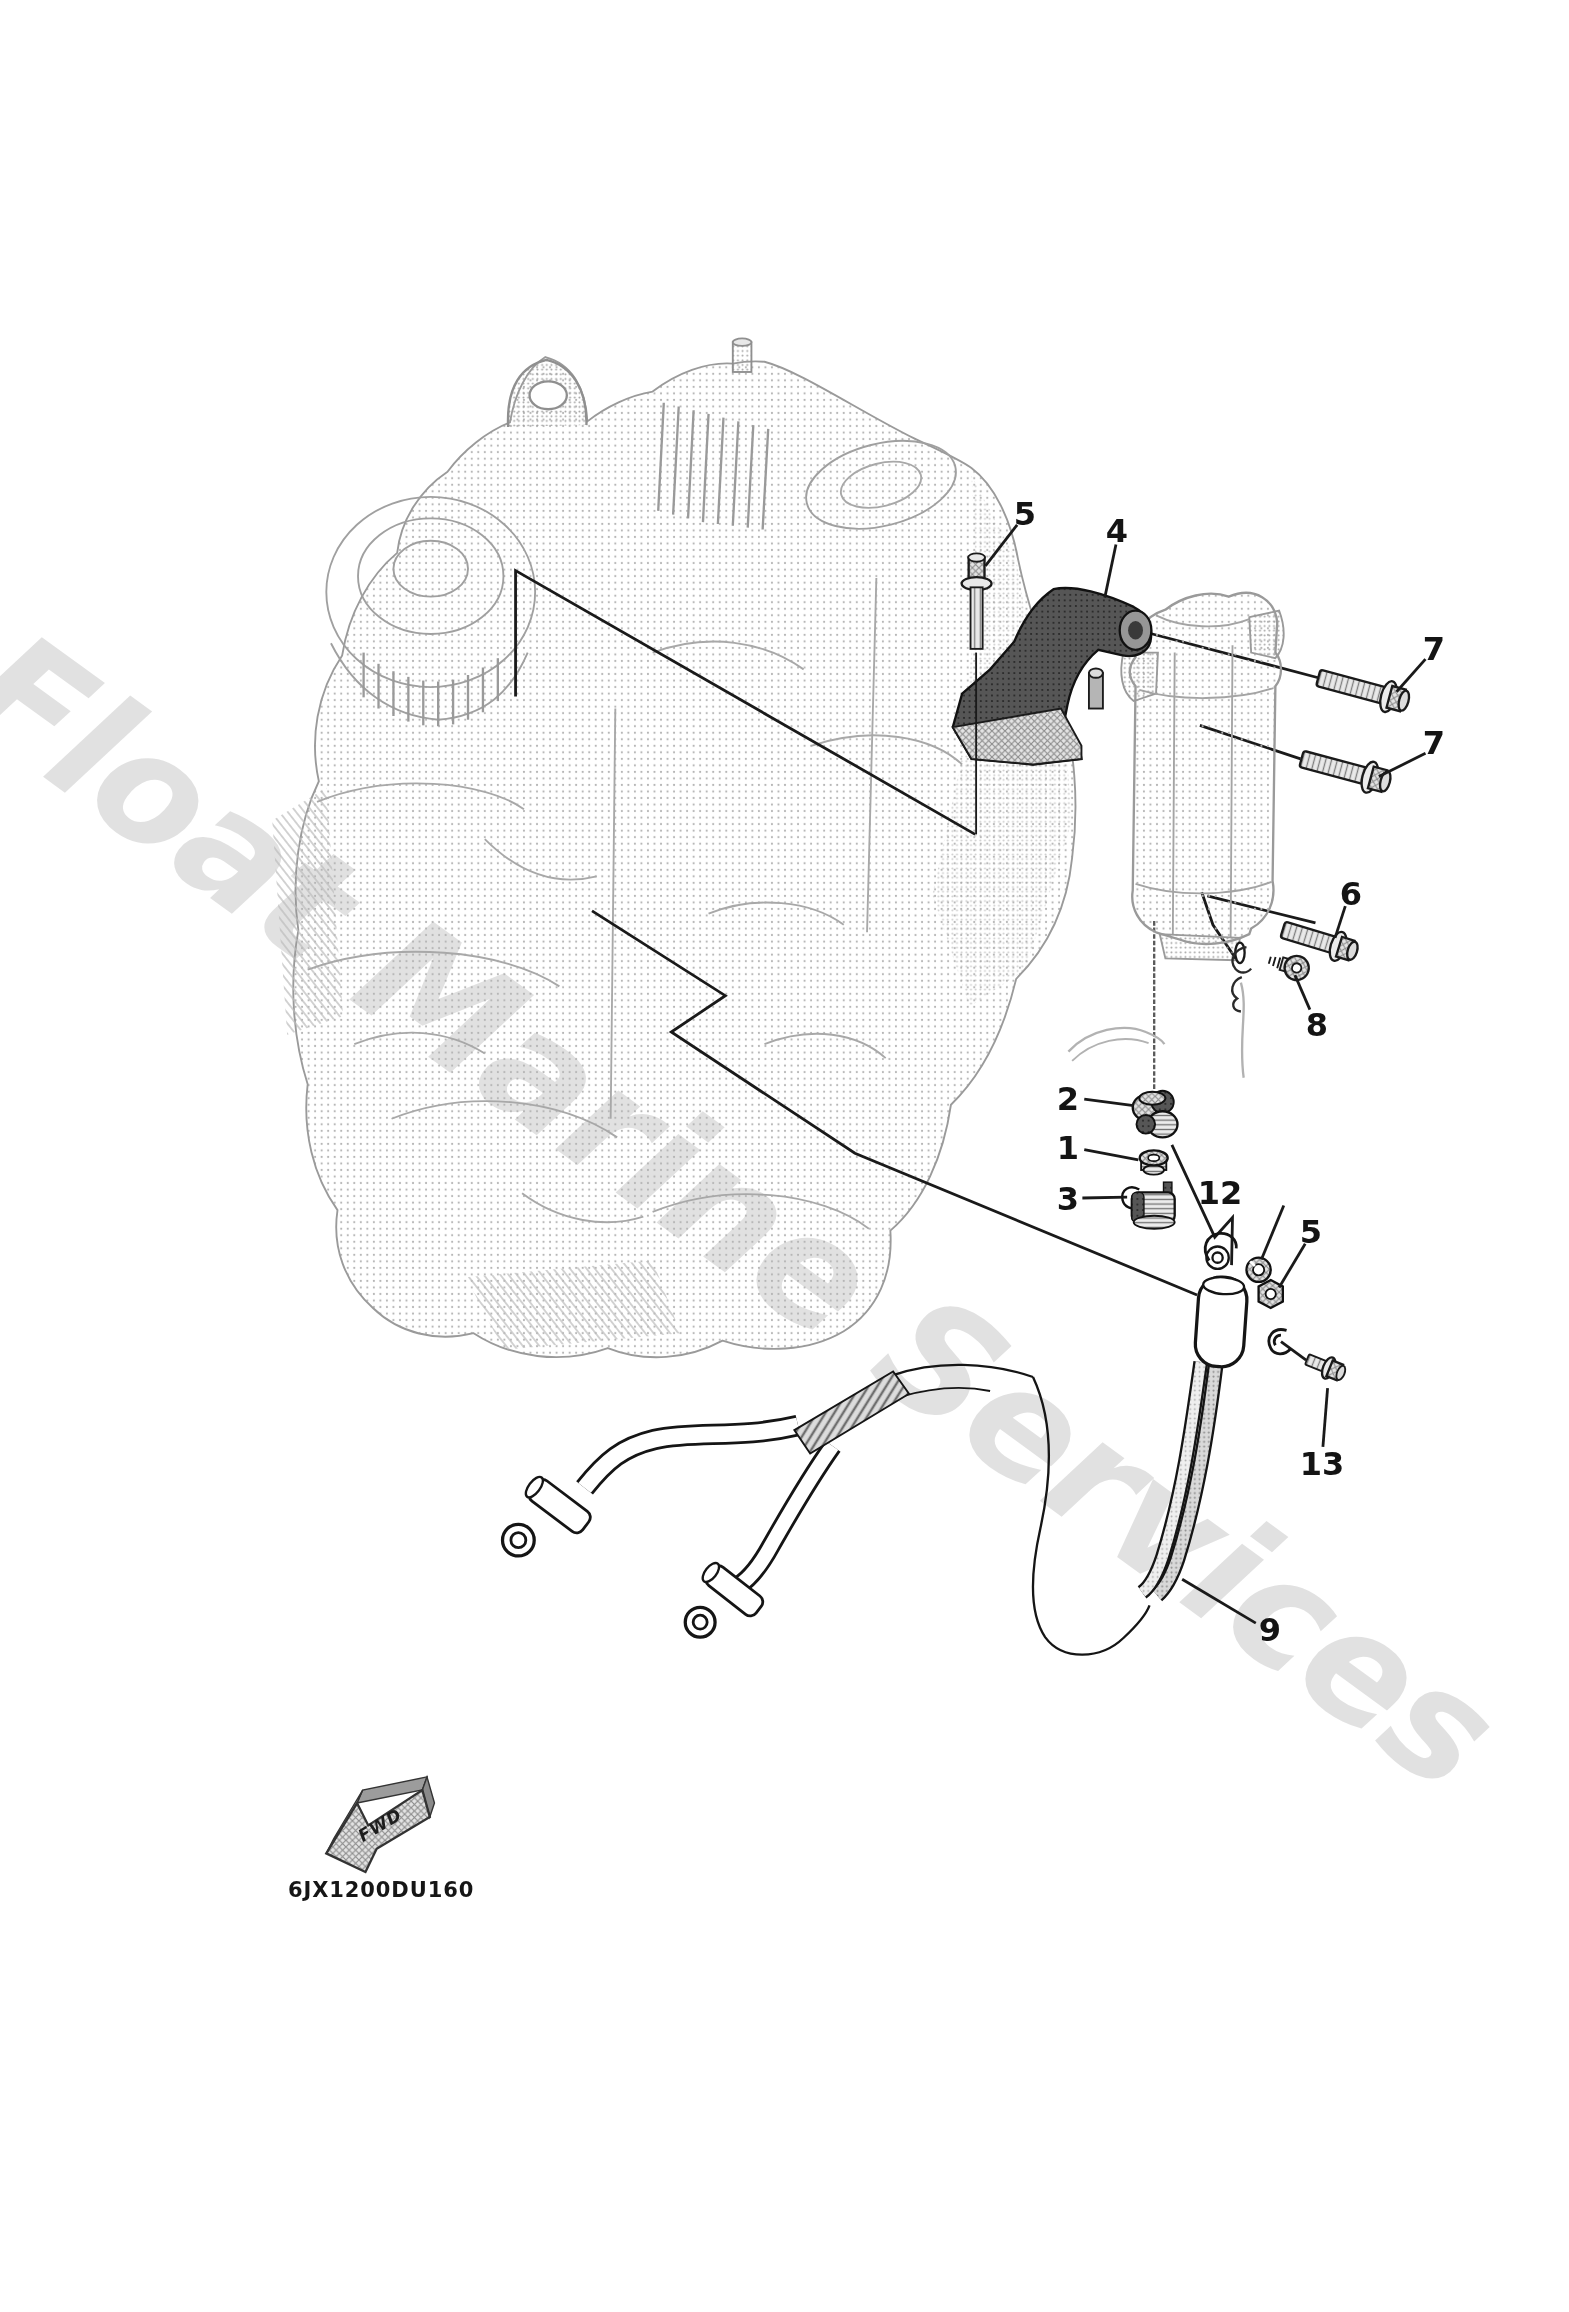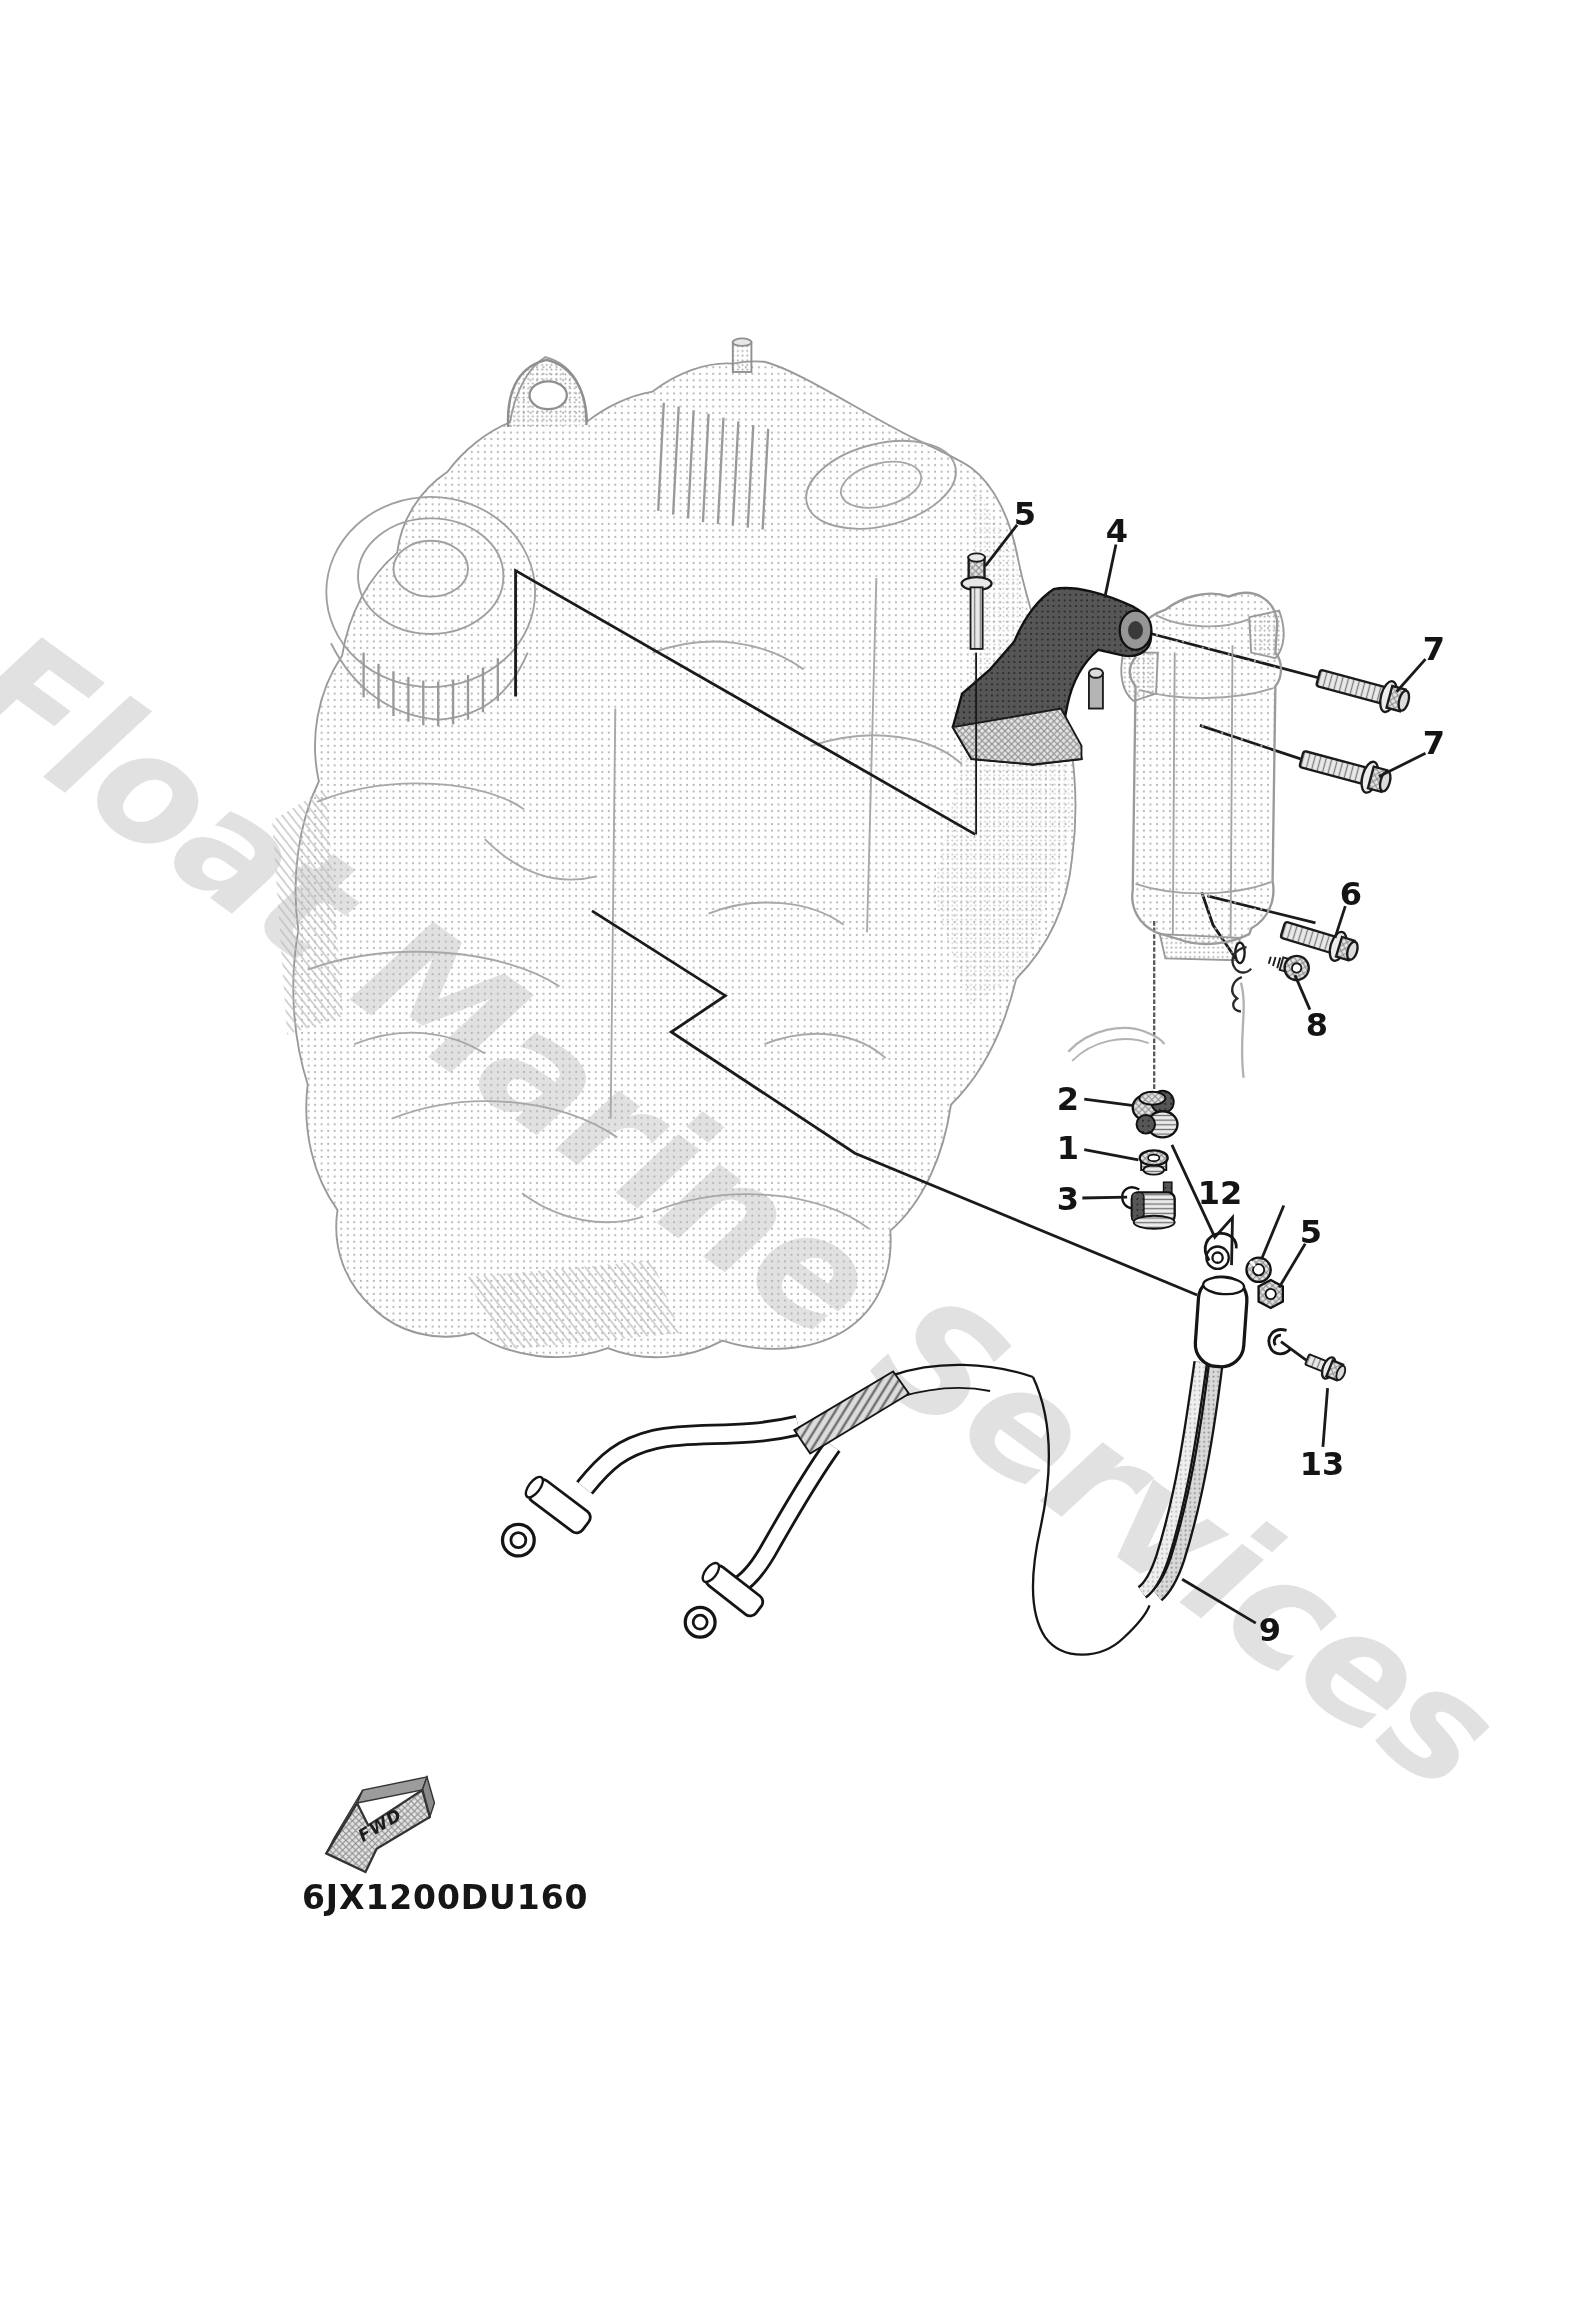--- a/index.html
+++ b/index.html
@@ -20,22 +20,22 @@
     letter-spacing:-1.9px;white-space:nowrap;line-height:1;
     color:rgba(70,70,70,0.16);pointer-events:none;
   }
   #fwd-label{
     position:absolute;left:380px;top:1825px;
     transform:translate(-50%,-50%) rotate(-31deg);
     font-size:17px;font-weight:bold;font-style:italic;color:#1d1d1d;
     letter-spacing:0.9px;
   }
   #part-code{
-    position:absolute;left:302px;top:1878px;
-    font-size:33px;font-weight:bold;color:#161616;letter-spacing:0.9px;
+    position:absolute;left:288px;top:1878px;
+    font-size:21px;font-weight:bold;color:#161616;letter-spacing:0.9px;
   }
 </style>
 </head>
 <body>
 
 <div id="stage">
 
   <div id="watermark">Float Marine Services</div>
 
   <svg id="art" viewBox="0 0 1684 2481">

